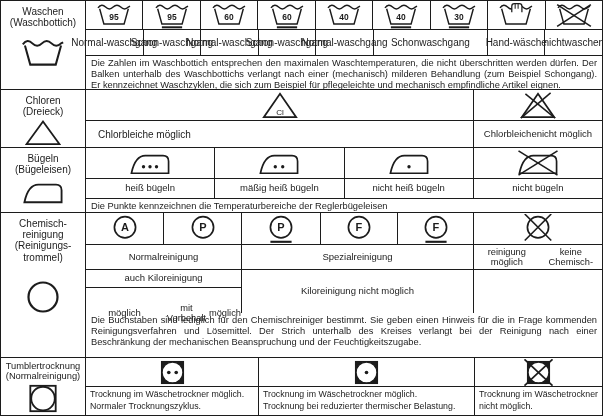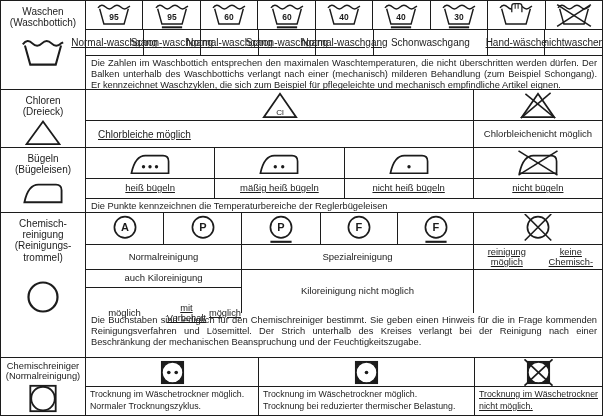--- a/index.html
+++ b/index.html
@@ -15,21 +15,21 @@
   .rowlabel{
     width:85px; flex:0 0 85px; border-right:1px solid var(--ink);
     display:flex; flex-direction:column; align-items:center;
     padding-top:5px; font-size:10px; line-height:1.12; text-align:center;
   }
   .rowlabel.small{ font-size:9.3px; padding-top:3px; }
   .rcontent{ flex:1; display:flex; flex-direction:column; min-width:0; }
   .frow{ display:flex; min-height:0; }
   .bb{ border-bottom:1px solid var(--ink); }
   .br{ border-right:1px solid var(--ink); }
-  .f1{ flex:1 1 0; min-width:0;text-decoration:underline; }
+  .f1{ flex:1 1 0; min-width:0; }
   .f2{ flex:2 2 0; min-width:0; }
   .cell{ display:flex; align-items:center; justify-content:center; text-align:center; }
   .lab9{ font-size:10px; line-height:1.14; }
   .lab95{ font-size:9.5px; line-height:1.12; }
   .notebox{
     flex:1; padding:2px 5px 1px 5px; font-size:9.3px; line-height:1.18;
     text-align:justify; overflow:hidden;
   }
   .leftText{ display:flex; align-items:center; padding-left:12px; font-size:10px; }
   .dryTxt{ padding:2px 4px; font-size:8.8px; line-height:1.35; }
@@ -322,21 +322,21 @@
         <div class="cell br lab95" style="flex:0 0 232px">Kiloreinigung nicht möglich</div>
         <div class="f1"></div>
       </div>
       <div class="notebox">Die Buchstaben sind lediglich für den Chemischreiniger bestimmt. Sie geben einen Hinweis für die in Frage kommenden Reinigungsverfahren und Lösemittel. Der Strich unterhalb des Kreises verlangt bei der Reinigung nach einer Beschränkung der mechanischen Beanspruchung und der Feuchtigkeitszugabe.</div>
     </div>
   </div>
 
   <div class="mrow last">
     <div class="rowlabel small">
       <div>
-          <div>Chemischreiniger</div>
+          <div>Tumblertrocknung</div>
           <div>(Normalreinigung)</div>
         </div>
       <svg width="40" height="29" viewBox="0 0 40 32" style="margin-top:2px">
         <rect x="6" y="2" width="28" height="28" fill="none" stroke="#1c1c1c" stroke-width="2"></rect>
         <circle cx="20" cy="16" r="13" fill="none" stroke="#1c1c1c" stroke-width="2"></circle>
       </svg>
     </div>
     <div class="rcontent">
       <div class="frow bb" style="height:29px">
         <div class="cell br" style="flex:0 0 173px">

